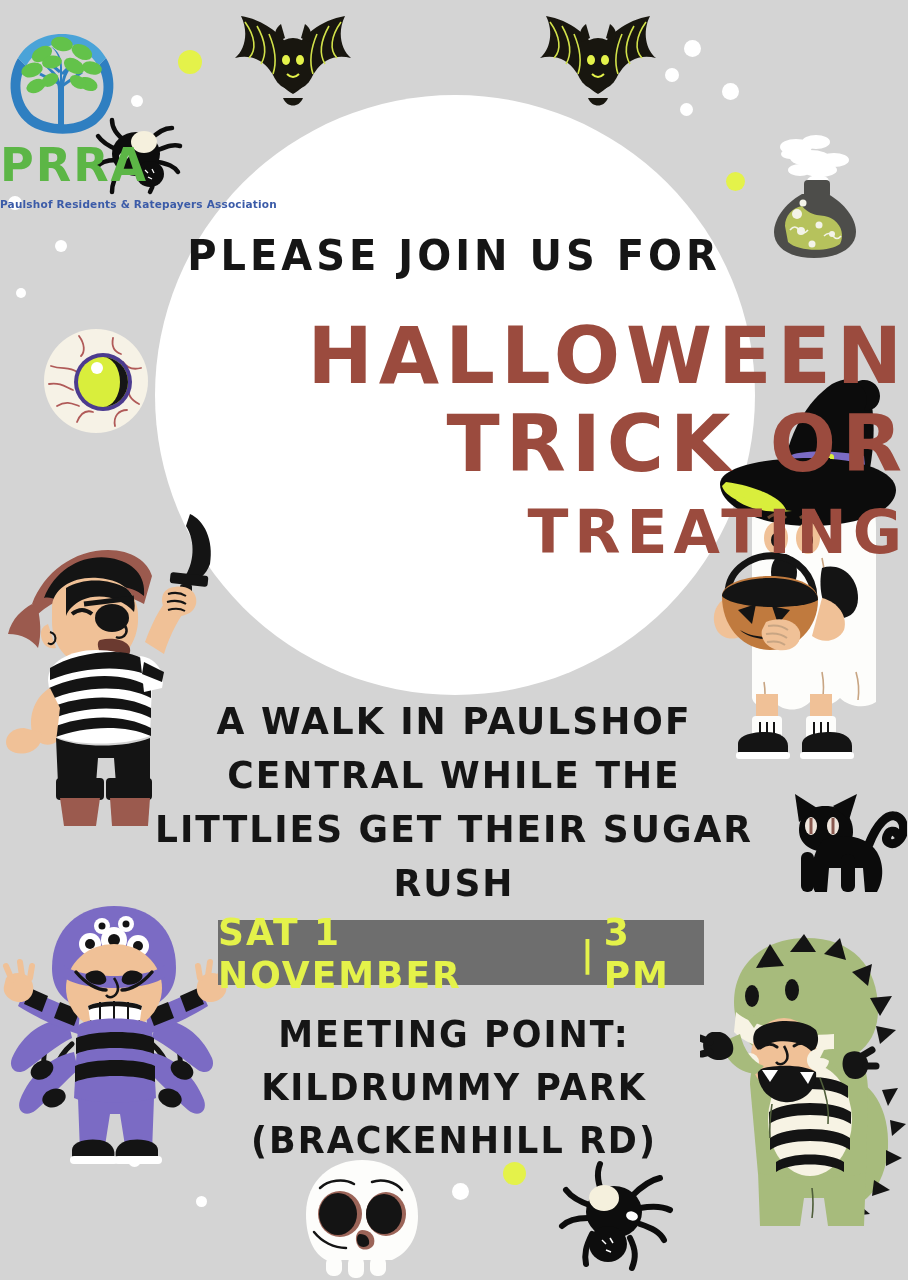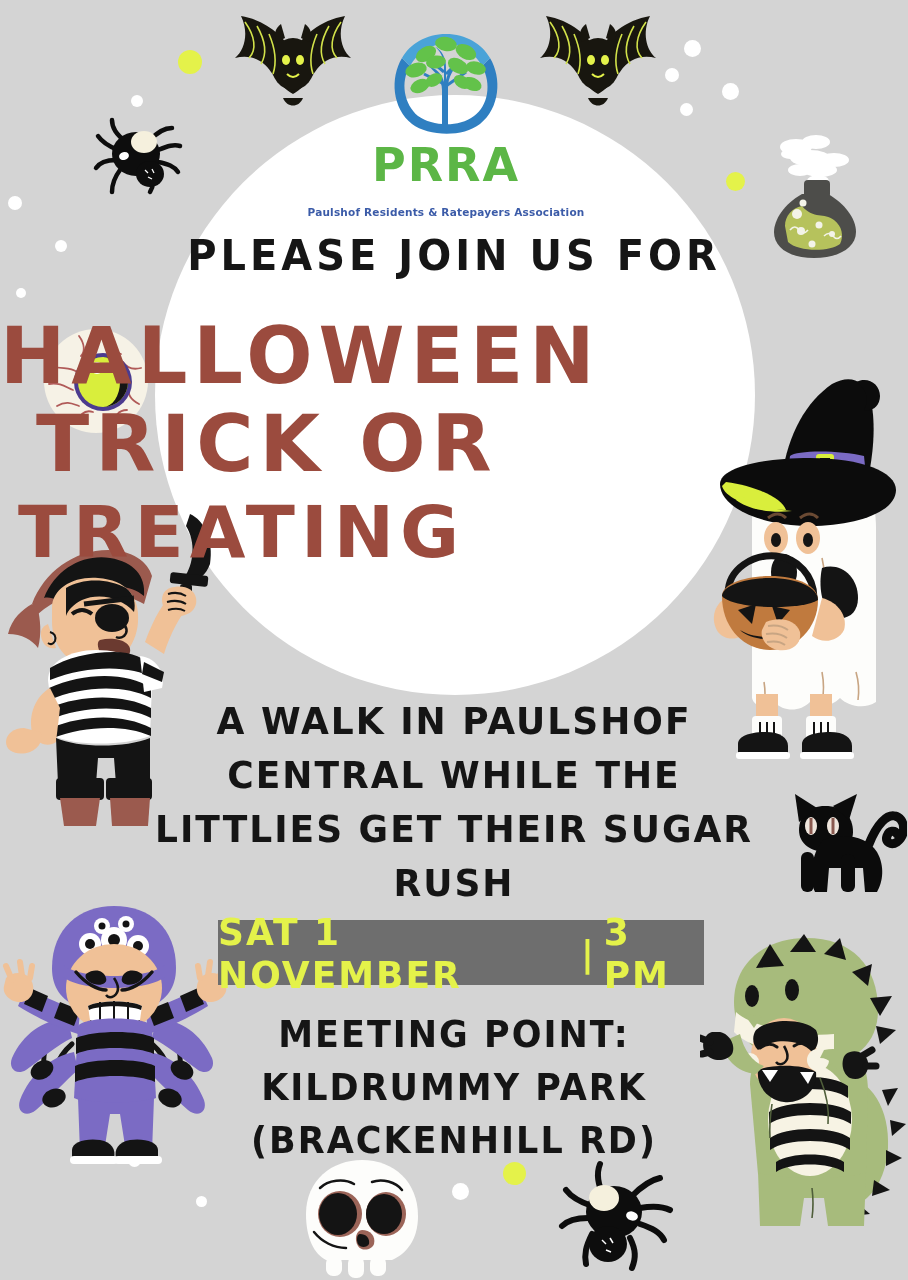--- a/index.html
+++ b/index.html
@@ -25,64 +25,63 @@
     background:#ffffff;
     border-radius:50%;
     z-index:1;
   }
 
   
   .content{ position:absolute; inset:0; z-index:40; }
 
   .logo-wrap{
     position:absolute; top:22px; left:0; width:892px;
-    text-align:center;
   }
   .logo-mark{ width:124px; height:124px; display:inline-block; }
   .logo-name{
     font-family:"DejaVu Sans", sans-serif;
     font-weight:bold;
     font-size:46px;
     letter-spacing:2px;
     color:#5cb646;
     line-height:42px;
     margin-top:-6px;
   }
   .logo-sub{
     font-family:"DejaVu Sans", sans-serif;
     font-weight:bold;
     font-size:10.5px;
     color:#3b5ba8;
     letter-spacing:.2px;
-    margin-top:20px;
+    margin-top:12px;
   }
 
   .joinus{
     position:absolute; top:232px; left:0; width:908px;
     text-align:center;
     font-family:"DejaVu Sans", sans-serif;
     font-weight:bold;
     font-size:40px;
     letter-spacing:4px;
     color:#161616;
     transform:scaleY(1.08);
   }
 
   .bigtitle{
     position:absolute; top:312px; left:0; width:908px;
-    text-align:left;
+    text-align:right;
     color:#9b4b3e;
     font-family:"DejaVu Sans", sans-serif;
     font-weight:bold;
     letter-spacing:6px;
     line-height:88px;
   }
   .bigtitle .l1{ font-size:78px; display:block; }
   .bigtitle .l2{ font-size:78px; display:block;padding-left:36px; }
-  .bigtitle .l3{ font-size:72px; display:block;padding-left:18px; }
+  .bigtitle .l3{ font-size:60px; display:block;padding-left:18px; }
 
   .blurb{
     position:absolute; top:700px; left:0; width:908px;
     text-align:center;
     font-family:"DejaVu Sans", sans-serif;
     font-weight:bold;
     font-size:36px;
     letter-spacing:2px;
     line-height:51px;
     color:#151515;

